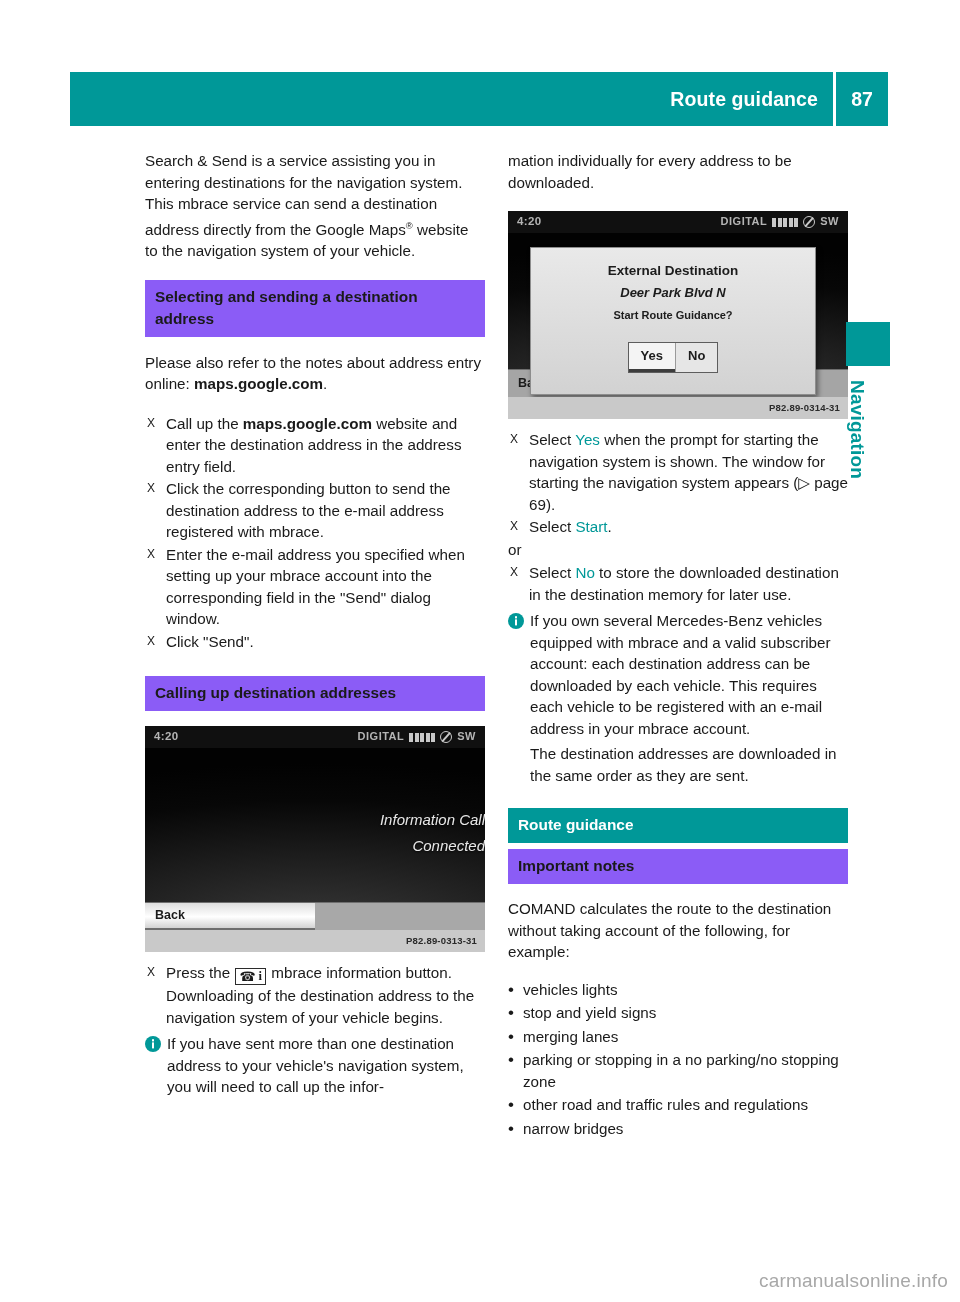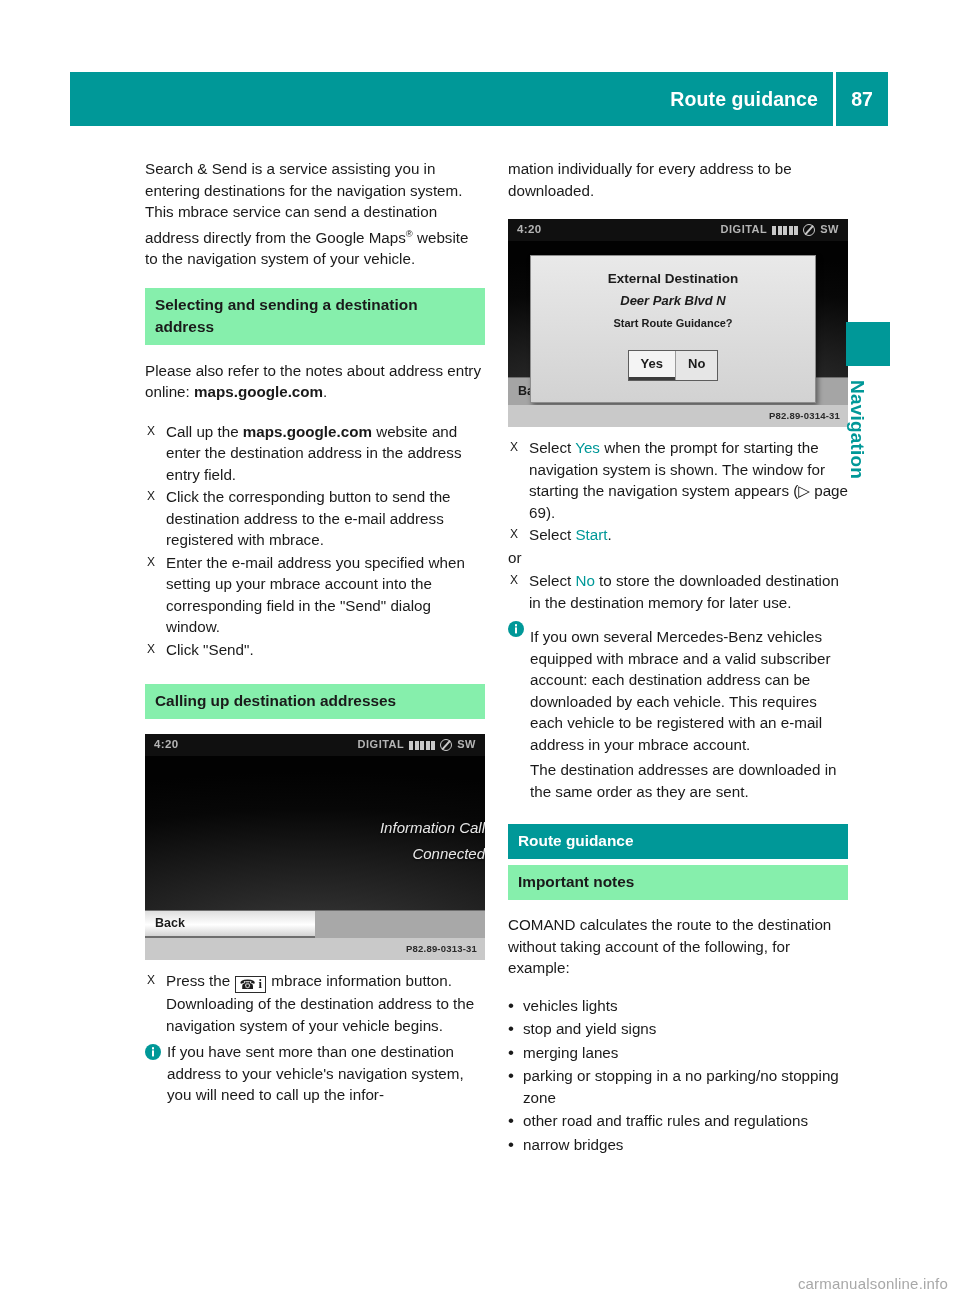--- a/index.html
+++ b/index.html
@@ -49,27 +49,27 @@
   .col {
     position: absolute;
     top: 150px;
     width: 340px;
     font-size: 15.2px;
     line-height: 21.5px;
   }
   .col-left  { left: 145px; }
   .col-right { left: 508px; }
 
-  p { margin: 8px 0 0 0; }
+  p { margin: 0 0 0 0; }
   .para { margin-bottom: 18px; }
   .para-tight { margin-bottom: 7px; }
 
   
   .head-gray {
-    background: #86efac;
+    background: #8b5cf6;
     font-weight: bold;
     font-size: 15.4px;
     line-height: 22px;
     padding: 6px 8px 7px 10px;
     margin-bottom: 15px;
   }
   .head-teal {
     background: #009898;
     color: #ffffff;
     font-weight: bold;
@@ -284,21 +284,21 @@
     font-size: 19px;
     writing-mode: vertical-rl;
     letter-spacing: .2px;
   }
 
   
   .watermark {
     position: absolute;
     right: 12px; bottom: 10px;
     color: #a8a8a8;
-    font-size: 15px;
+    font-size: 19px;
     letter-spacing: .2px;
   }
 </style>
 </head>
 <body>
 
 <div class="header">
   <div class="header-title">Route guidance</div>
   <div class="header-sep"></div>
   <div class="header-page">87</div>

